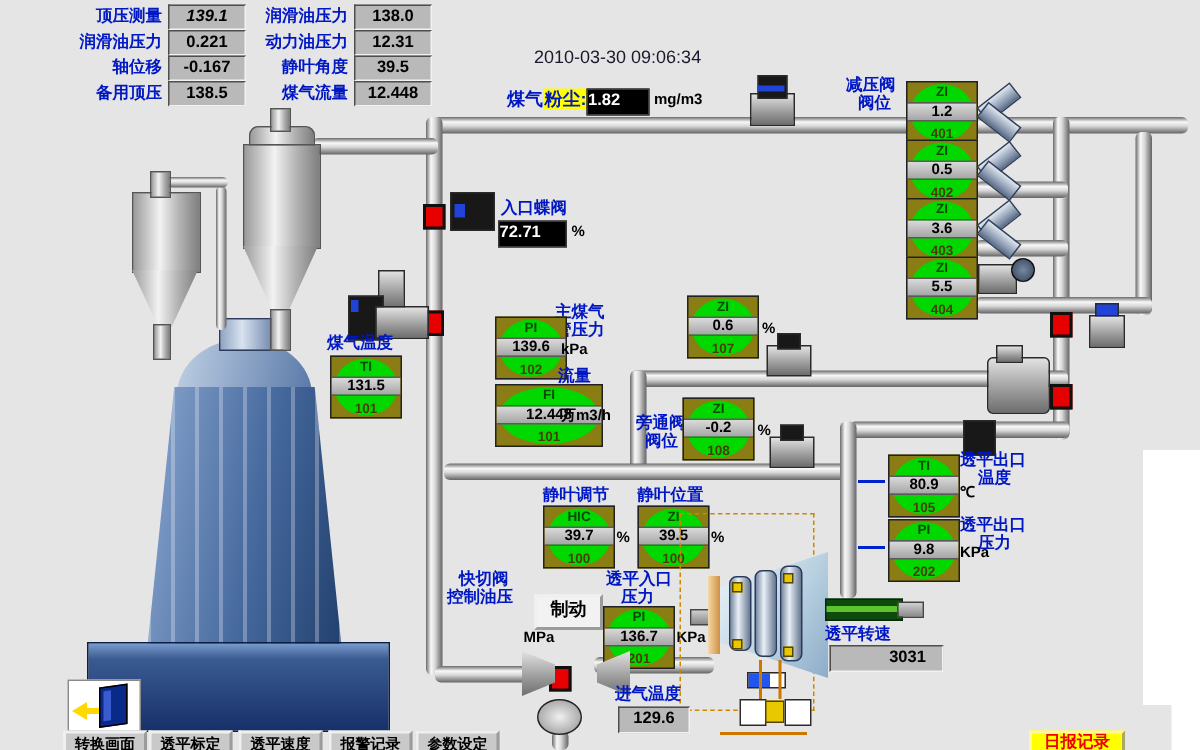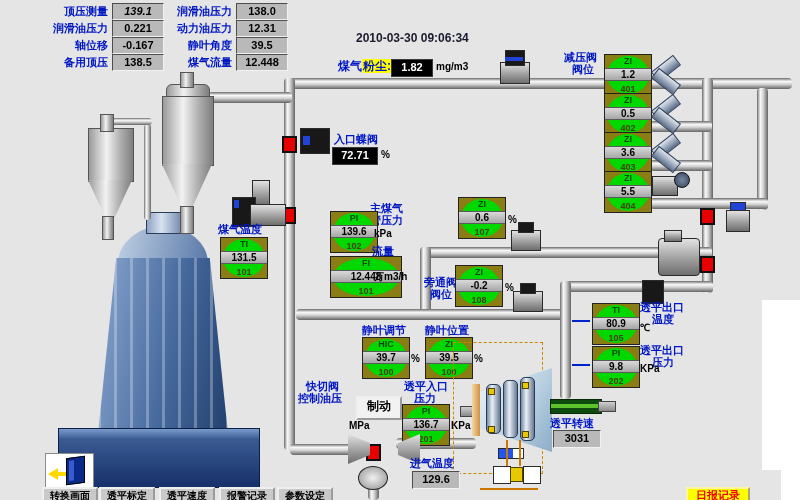--- a/index.html
+++ b/index.html
@@ -38,25 +38,25 @@
   
   .lbl{position:absolute;color:#0017c4;font-weight:bold;font-size:11px;line-height:12px;white-space:nowrap;}
   .plabel{position:absolute;color:#0017c4;font-weight:bold;font-size:11px;line-height:13px;
           width:106px;text-align:right;}
   .plabel.c2{width:64px;}
   .unit{position:absolute;color:#000;font-weight:bold;font-size:10px;white-space:nowrap;text-align:center;}
   .box-sunken{position:absolute;background:#b9b9b9;color:#000;text-align:center;
       font-weight:bold;font-size:11px;line-height:14px;
       border-top:1px solid #4e4e4e;border-left:1px solid #4e4e4e;
       border-bottom:1px solid #f2f2f2;border-right:1px solid #f2f2f2;}
-  .disp-black{position:absolute;background:#000;color:#fff;text-align:center;
+  .disp-black{position:absolute;background:#000;color:#fff;text-align:left;
       font-weight:bold;font-size:11px;line-height:15px;border:1px solid #3a3a3a;}
   .title{position:absolute;left:338px;top:1px;width:175px;color:#b23030;
       font-size:22px;font-weight:bold;letter-spacing:3px;text-shadow:1px 1px 0 #6e1414;}
-  .datetime{position:absolute;left:356px;top:31px;color:#1a1a2e;font-size:12px;font-weight:bold;text-align:right;}
+  .datetime{position:absolute;left:356px;top:31px;color:#1a1a2e;font-size:12px;font-weight:normal;text-align:right;}
   .banner{position:absolute;left:423px;top:138px;width:112px;height:22px;background:#ffff00;
       border:1px solid #000;box-shadow:1px 1px 0 #555;color:#ee1100;text-align:center;
       font-size:15px;font-weight:bold;letter-spacing:4px;line-height:22px;}
   .hl-yellow{background:#ffff00;padding:0 1px;}
 
   
   .gauge{position:absolute;width:46px;height:40px;background:#8a7d14;
       border:1px solid #222;overflow:hidden;}
   .g-ell{position:absolute;left:2px;right:2px;top:1px;bottom:1px;background:#00d800;border-radius:50%;}
   .g-type{position:absolute;top:1px;left:0;width:100%;text-align:center;
@@ -364,21 +364,21 @@
   <div class="wire" style="left:506px;top:440px;width:2px;height:26px;"></div>
   <div class="wire" style="left:519px;top:440px;width:2px;height:26px;"></div>
   <div class="wire" style="left:480px;top:488px;width:58px;height:2px;"></div>
   <div class="dev" style="left:493px;top:466px;width:16px;height:16px;background:#fff;"></div>
   <div class="ysq" style="left:510px;top:467px;width:11px;height:13px;"></div>
   <div class="dev" style="left:523px;top:466px;width:16px;height:16px;background:#fff;"></div>
 
   <span class="lbl" style="left:410px;top:457px;">进气温度</span>
   <div class="box-sunken" style="left:412px;top:471px;width:46px;height:16px;">129.6</div>
   <span class="lbl" style="left:550px;top:417px;">透平转速</span>
-  <div class="box-sunken" style="left:553px;top:430px;width:46px;height:16px;">3031</div>
+  <div class="box-sunken" style="left:553px;top:430px;width:46px;height:16px;padding-left:28px;">3031</div>
 
   <div class="exit">
     <div class="door"></div>
     <div class="atri"></div>
     <div class="abar"></div>
   </div>
 
   <div class="btn" style="left:42px;top:487px;width:52px;height:18px;">转换画面</div>
   <div class="btn" style="left:99px;top:487px;width:52px;height:18px;">透平标定</div>
   <div class="btn" style="left:159px;top:487px;width:52px;height:18px;">透平速度</div>

